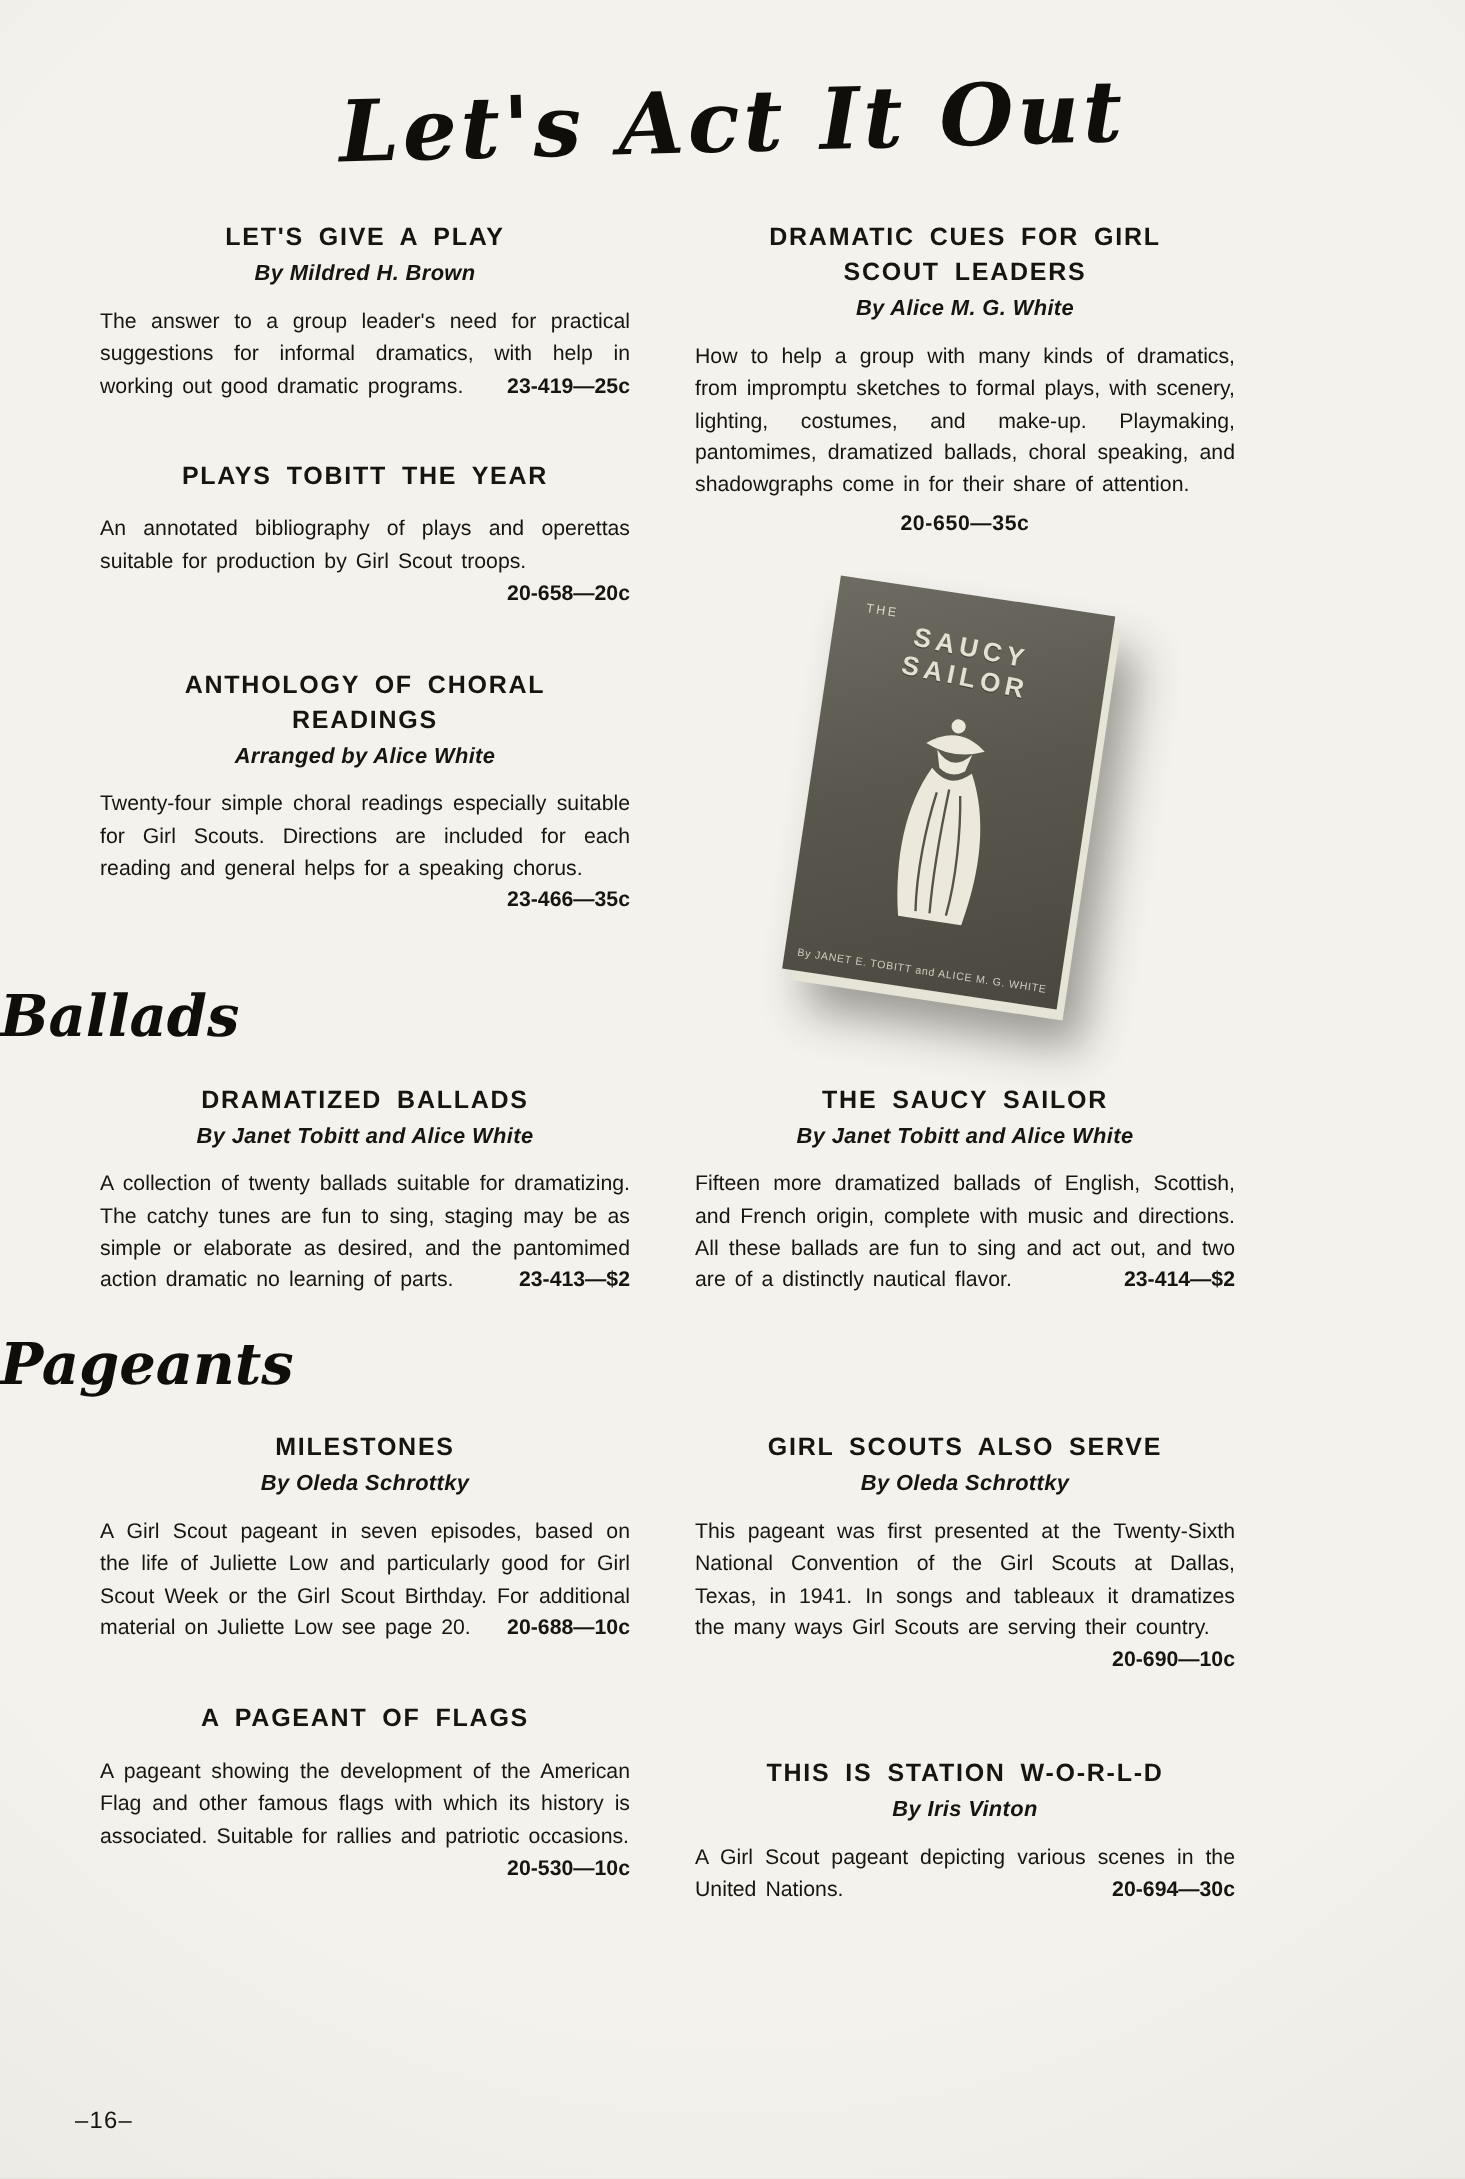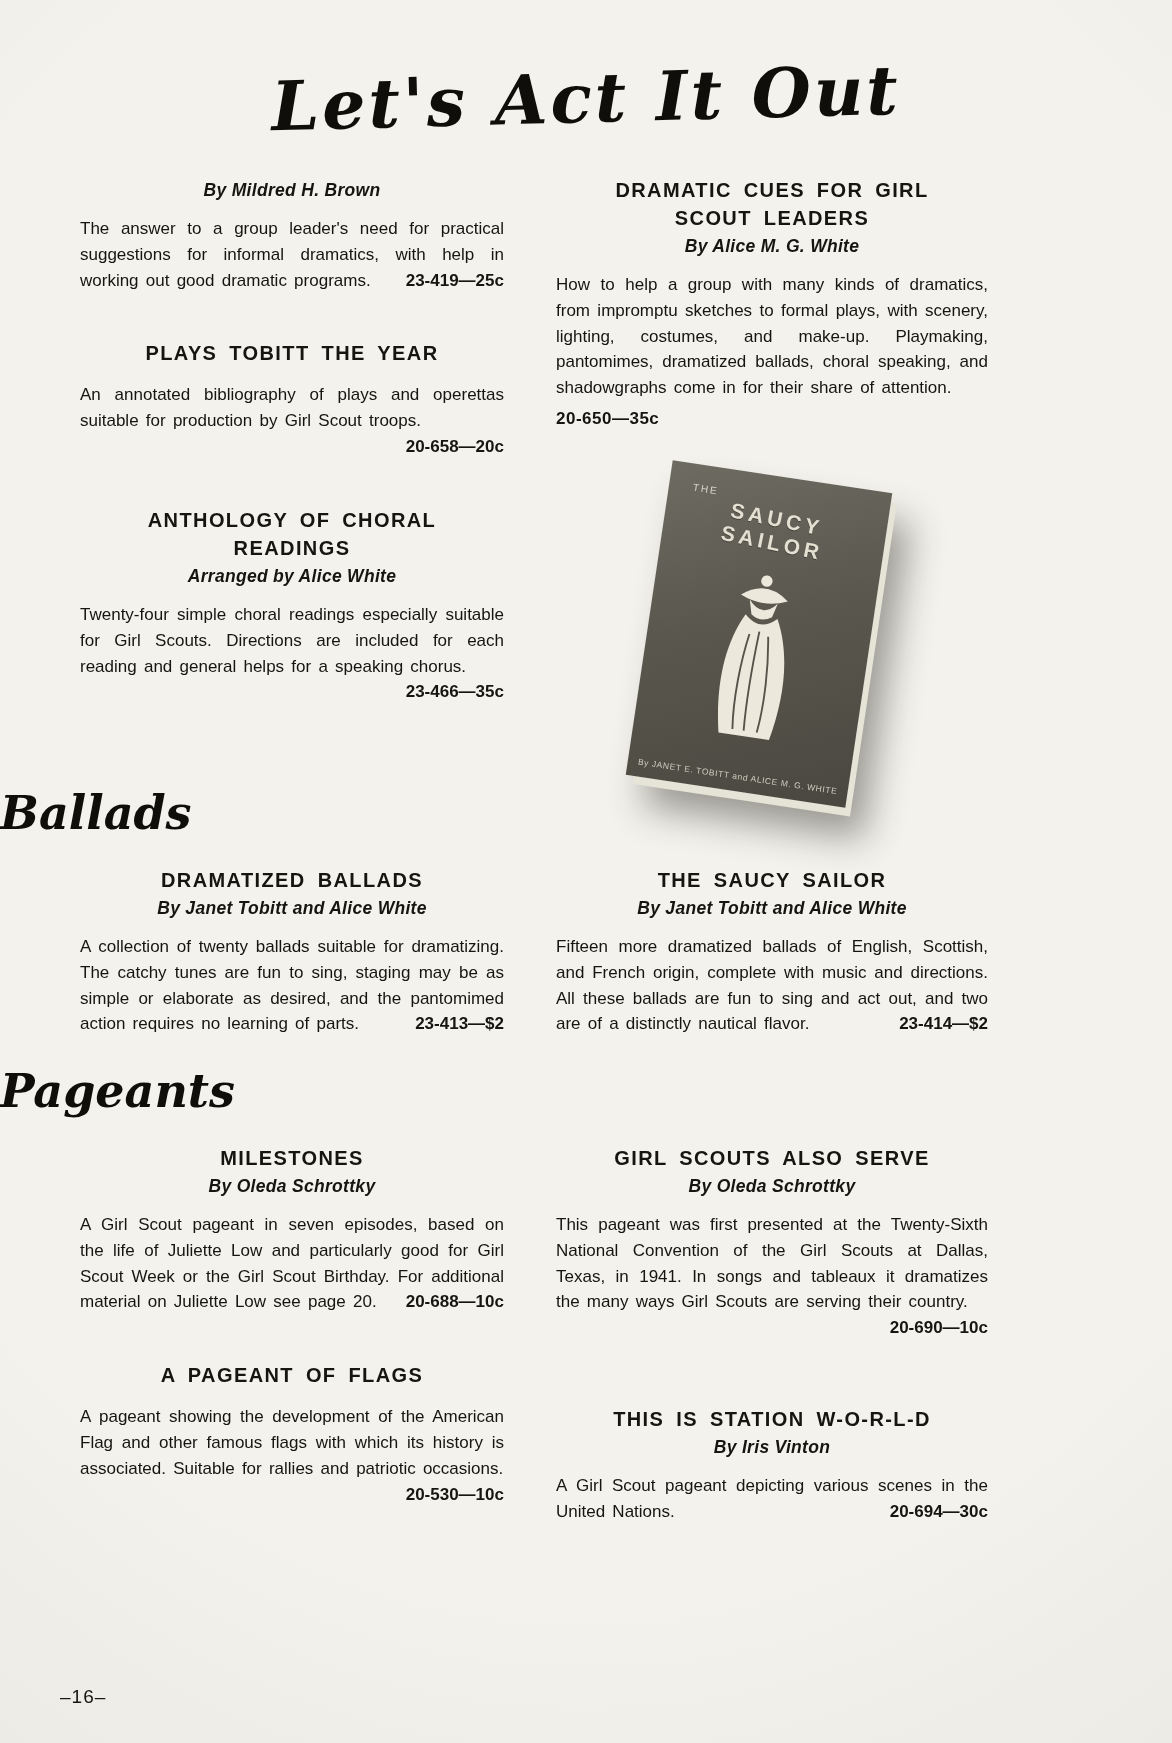--- a/index.html
+++ b/index.html
@@ -37,21 +37,21 @@
     text-align:center; font-weight:bold; font-style:italic;
     font-size:17.5px; margin-top:4px; letter-spacing:.3px;
   }
   .sec-body {
     margin-top:15px; font-size:17px; line-height:1.52;
     text-align:justify; word-spacing:2.5px;
   }
   .sec-body::after { content:""; display:block; clear:both; }
   .price { float:right; font-weight:bold; white-space:nowrap; padding-left:14px; }
   .price-centered {
-    display:block; text-align:left; font-weight:bold;
+    display:block; text-align:center; font-weight:bold;
     font-size:17px; margin-top:8px; letter-spacing:.5px;
   }
 
   .section-script-heading {
     position:absolute; left:0; width:100%; text-align:left;
     font-size:46px; color:#100e0a;
   }
   .ballads-heading  { top:786px; }
   .pageants-heading { top:1064px; }
   .ballads-left, .ballads-right   { top:866px; }
@@ -88,20 +88,21 @@
 </head>
 <body>
 
 <div class="page">
 
   <h1 class="script page-title">Let's Act It Out</h1>
 
   <div class="col col-left top-left">
 
     <section class="sec">
+      <div class="sec-heading">LET'S GIVE A PLAY</div>
       <div class="sec-byline">By Mildred H. Brown</div>
       <p class="sec-body"><span>The answer to a group leader's need for practical suggestions for informal dramatics, with help in working out good dramatic programs.</span><span class="price">23-419—25c</span></p>
     </section>
 
     <section class="sec">
       <div class="sec-heading">PLAYS TOBITT THE YEAR</div>
       <p class="sec-body"><span>An annotated bibliography of plays and operettas suitable for production by Girl Scout troops.</span><span class="price">20-658—20c</span></p>
     </section>
 
     <section class="sec">
@@ -143,21 +144,21 @@
     </div>
 
   </div>
 
   <h2 class="script section-script-heading ballads-heading">Ballads</h2>
 
   <div class="col col-left ballads-left">
     <section class="sec">
       <div class="sec-heading">DRAMATIZED BALLADS</div>
       <div class="sec-byline">By Janet Tobitt and Alice White</div>
-      <p class="sec-body"><span>A collection of twenty ballads suitable for dramatizing. The catchy tunes are fun to sing, staging may be as simple or elaborate as desired, and the pantomimed action requires no learning of parts.</span><span class="price">23-413—$2</span></p>
+      <p class="sec-body"><span>A collection of twenty ballads suitable for dramatizing. The catchy tunes are fun to sing, staging may be as simple or elaborate as desired, and the pantomimed action dramatic no learning of parts.</span><span class="price">23-413—$2</span></p>
     </section>
   </div>
 
   <div class="col col-right ballads-right">
     <section class="sec">
       <div class="sec-heading">THE SAUCY SAILOR</div>
       <div class="sec-byline">By Janet Tobitt and Alice White</div>
       <p class="sec-body"><span>Fifteen more dramatized ballads of English, Scottish, and French origin, complete with music and directions. All these ballads are fun to sing and act out, and two are of a distinctly nautical flavor.</span><span class="price">23-414—$2</span></p>
     </section>
   </div>

